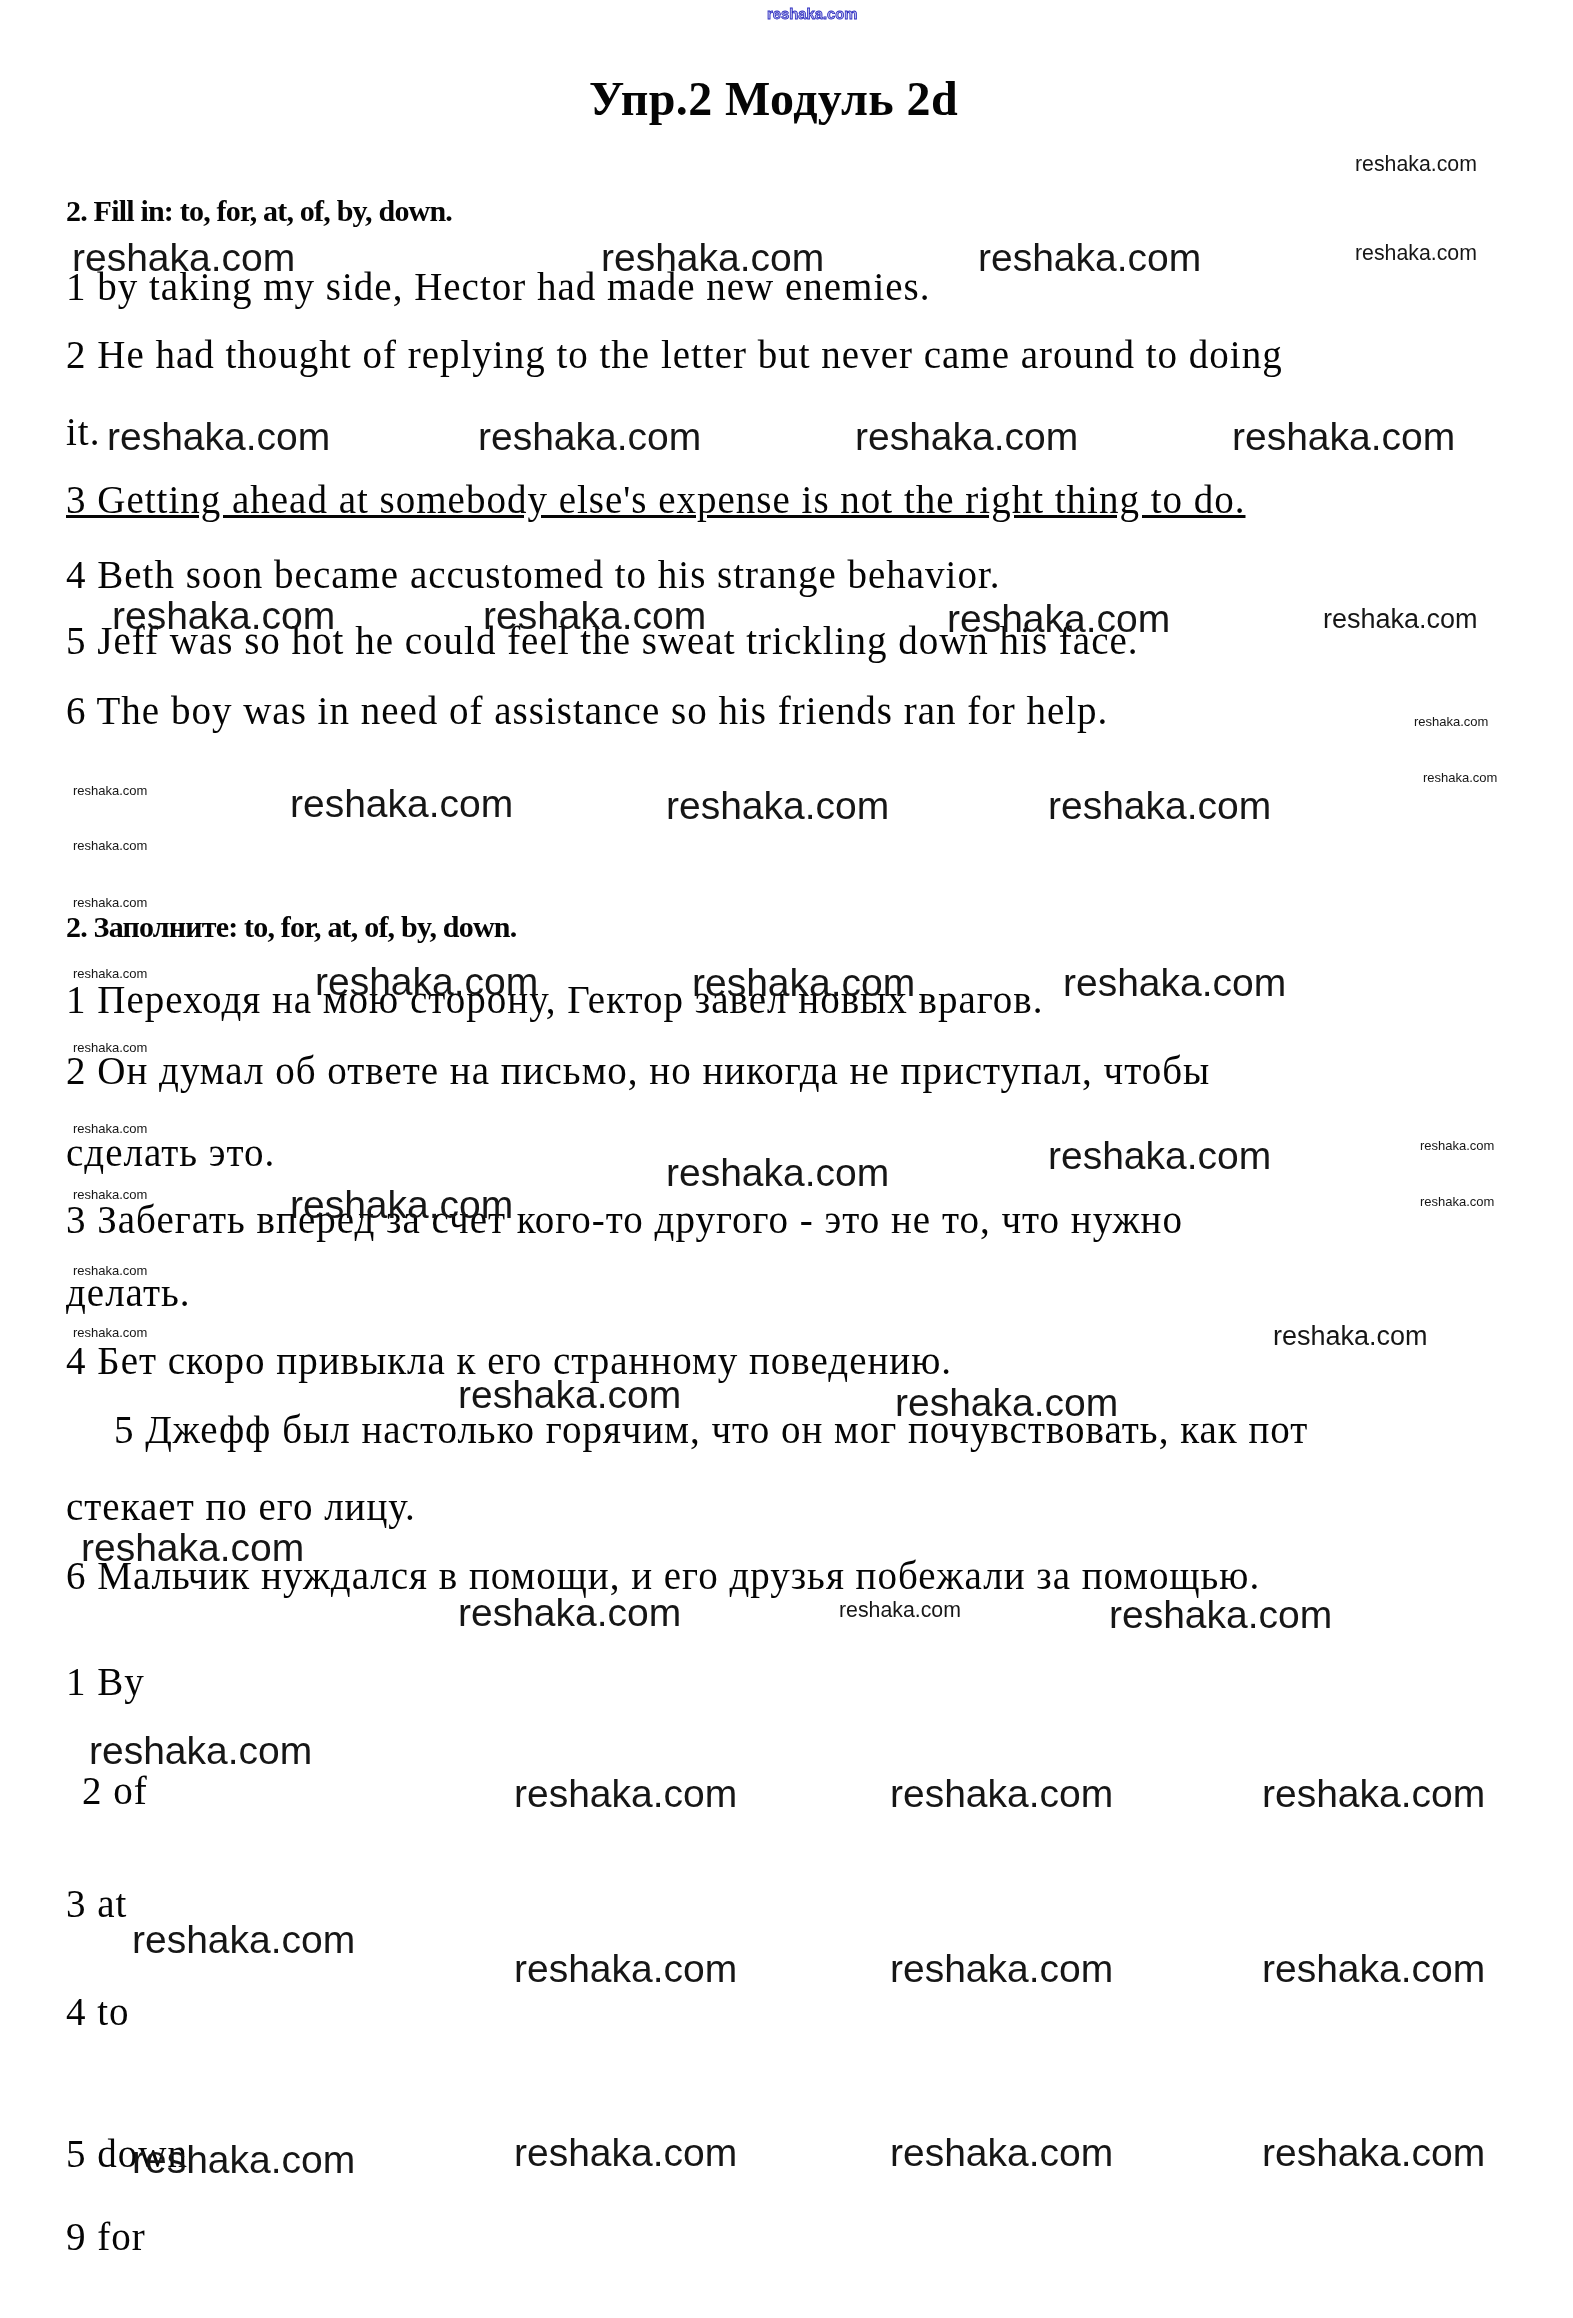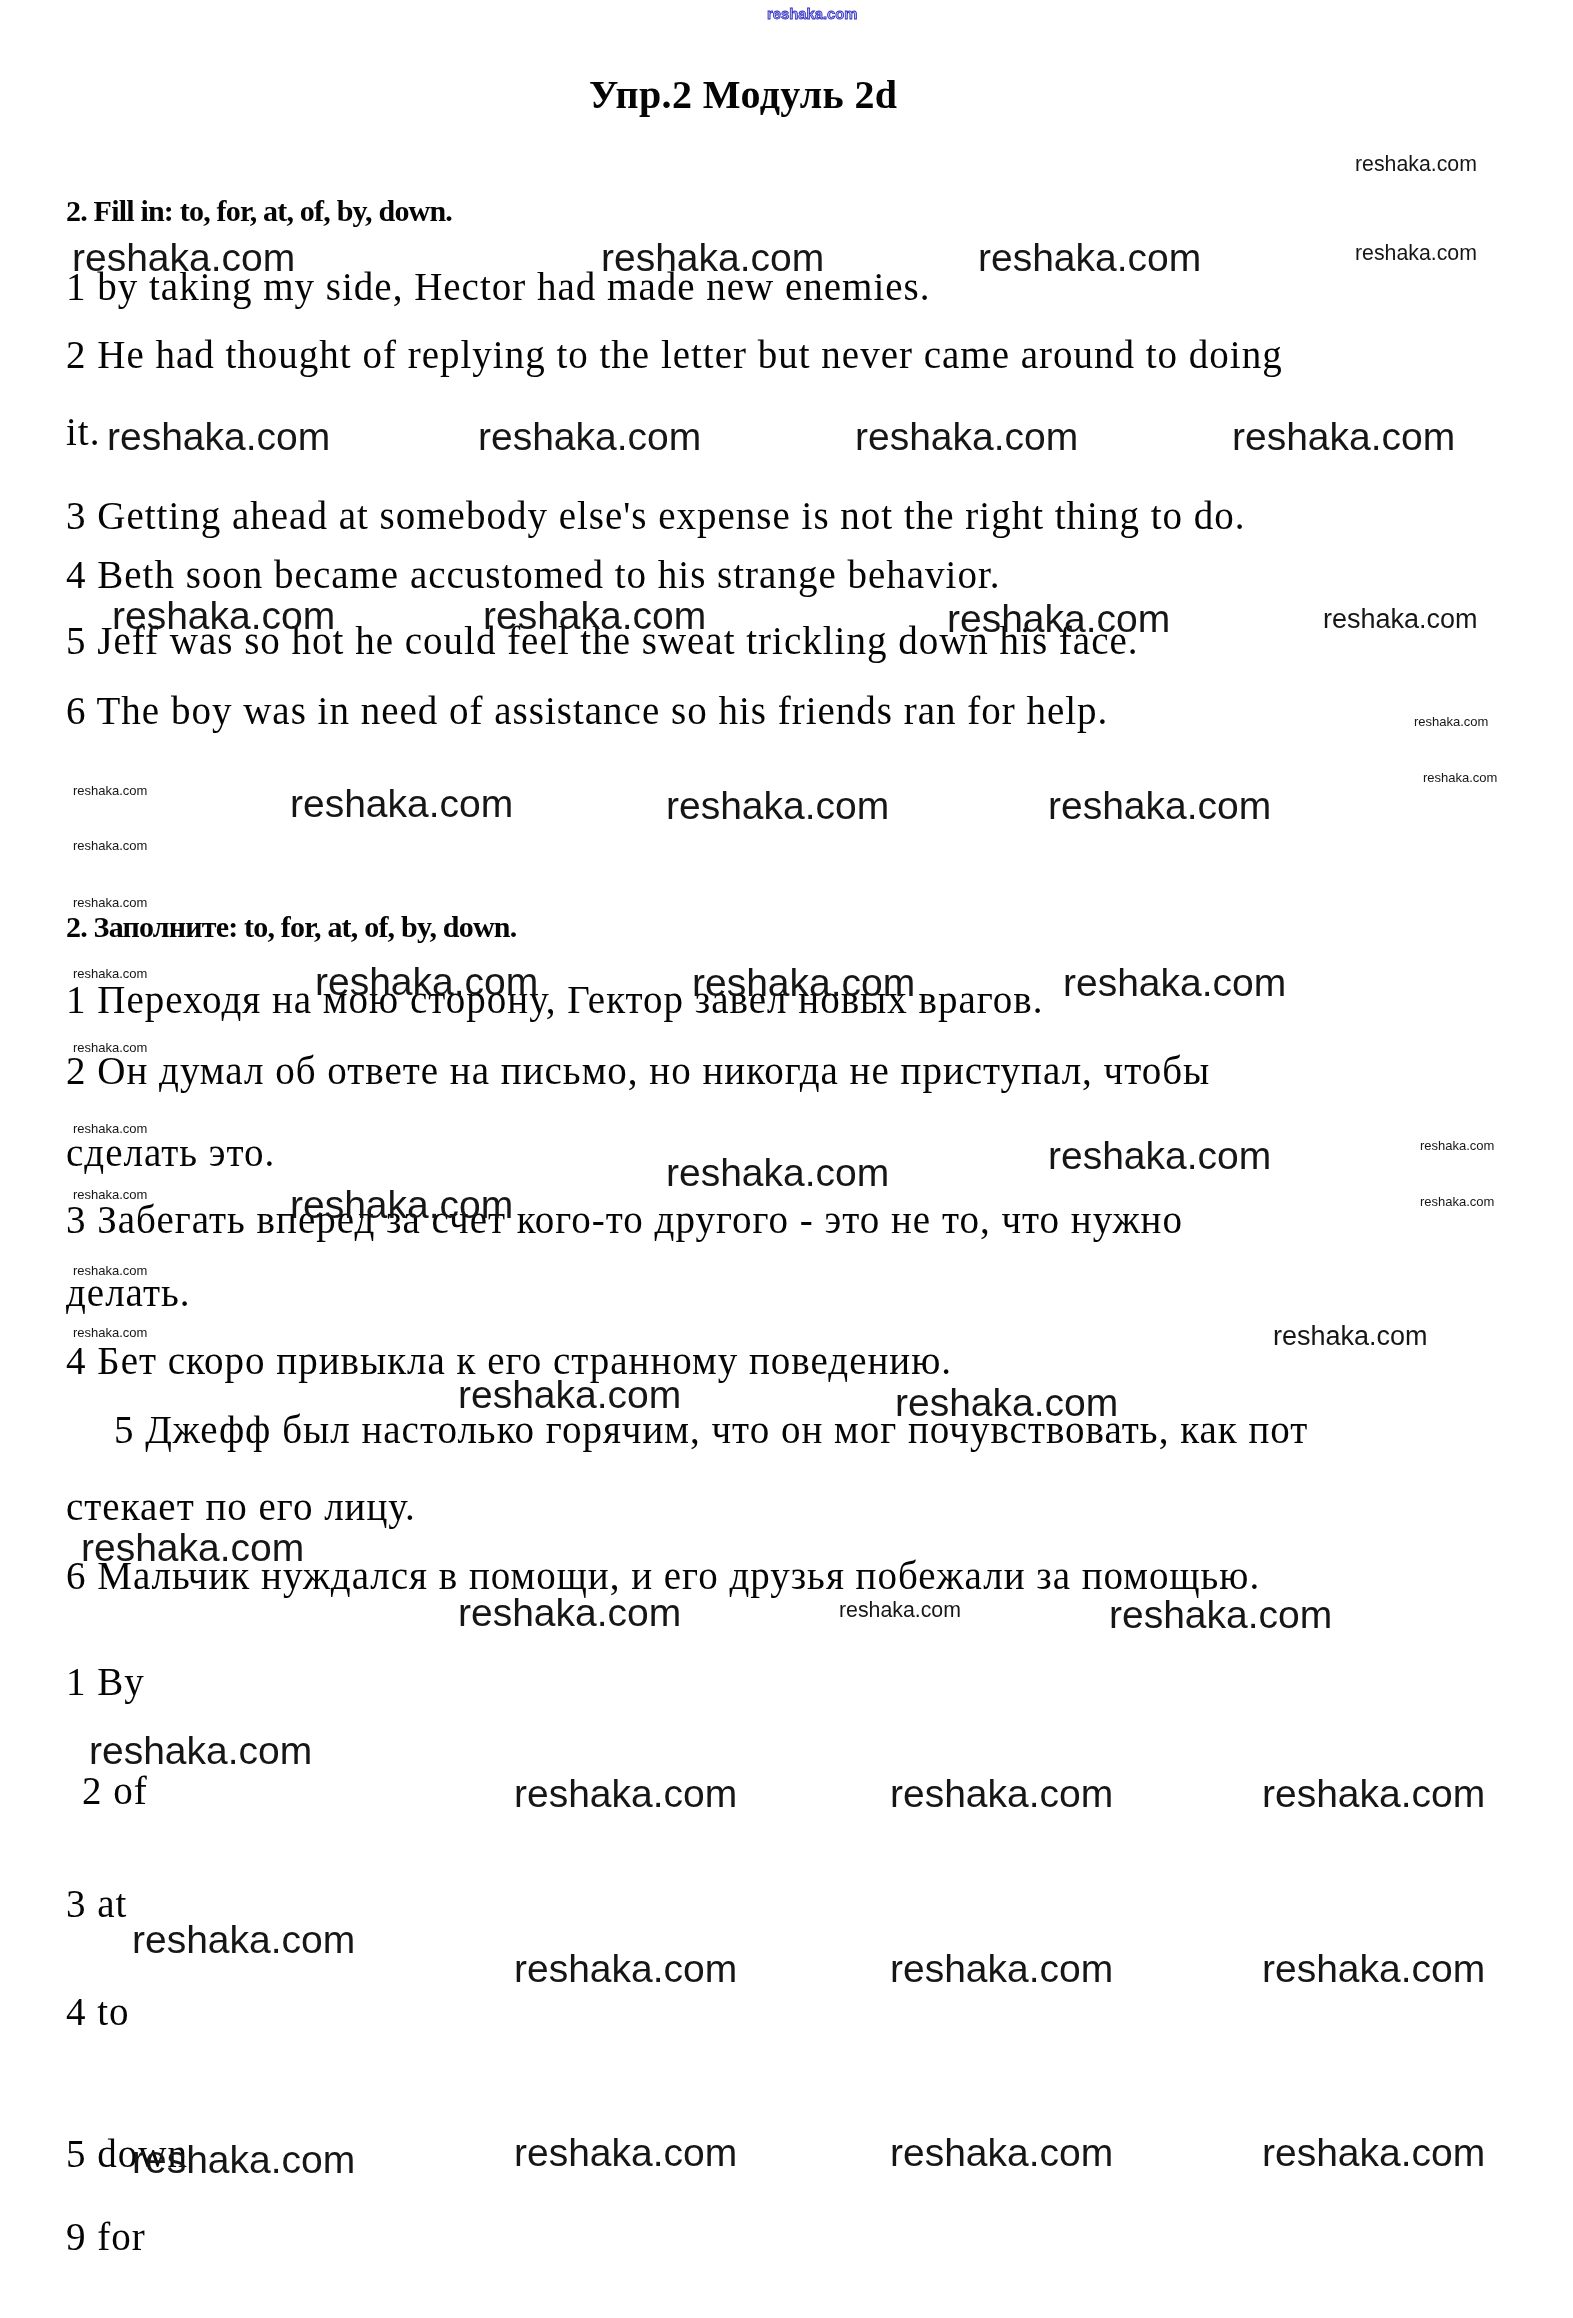--- a/index.html
+++ b/index.html
@@ -13,21 +13,21 @@
     font-family: "Liberation Serif", "DejaVu Serif", serif;
     color: #000;
   }
   .line {
     position: absolute;
     white-space: nowrap;
     line-height: 1.05;
     color: #050505;
   }
   .t-title {
-    font-size: 40px;
+    font-size: 48px;
     font-weight: bold;
     letter-spacing: 0.4px;
     text-align: center;
   }
   .t-h {
     font-size: 30px;
     font-weight: bold;
     letter-spacing: -0.8px;
   }
   .t-b {
@@ -54,21 +54,21 @@
 </style>
 </head>
 <body>
 
 <div class="page">
     <div class="line t-title" style="left: 589px; top: 74px;">Упр.2 Модуль 2d</div>
     <div class="line t-h" style="left: 66px; top: 195px;">2. Fill in: to, for, at, of, by, down.</div>
     <div class="line t-b" style="left: 66px; top: 267px;">1 by taking my side, Hector had made new enemies.</div>
     <div class="line t-b" style="left: 66px; top: 335px;">2 He had thought of replying to the letter but never came around to doing</div>
     <div class="line t-b" style="left: 66px; top: 412px;">it.</div>
-    <div class="line t-b" style="left: 66px; top: 496px;">3 Getting ahead at somebody else's expense is not the right thing to do.</div>
+    <div class="line t-b" style="left: 66px; top: 480px; text-decoration: underline;">3 Getting ahead at somebody else's expense is not the right thing to do.</div>
     <div class="line t-b" style="left: 66px; top: 555px;">4 Beth soon became accustomed to his strange behavior.</div>
     <div class="line t-b" style="left: 66px; top: 621px;">5 Jeff was so hot he could feel the sweat trickling down his face.</div>
     <div class="line t-b" style="left: 66px; top: 691px;">6 The boy was in need of assistance so his friends ran for help.</div>
     <div class="line t-h" style="left: 66px; top: 911px;">2. Заполните: to, for, at, of, by, down.</div>
     <div class="line t-b" style="left: 66px; top: 980px;">1 Переходя на мою сторону, Гектор завел новых врагов.</div>
     <div class="line t-b" style="left: 66px; top: 1051px;">2 Он думал об ответе на письмо, но никогда не приступал, чтобы</div>
     <div class="line t-b" style="left: 66px; top: 1133px; text-align: center;">сделать это.</div>
     <div class="line t-b" style="left: 66px; top: 1200px;">3 Забегать вперед за счет кого-то другого - это не то, что нужно</div>
     <div class="line t-b" style="left: 66px; top: 1273px;">делать.</div>
     <div class="line t-b" style="left: 66px; top: 1341px;">4 Бет скоро привыкла к его странному поведению.</div>

